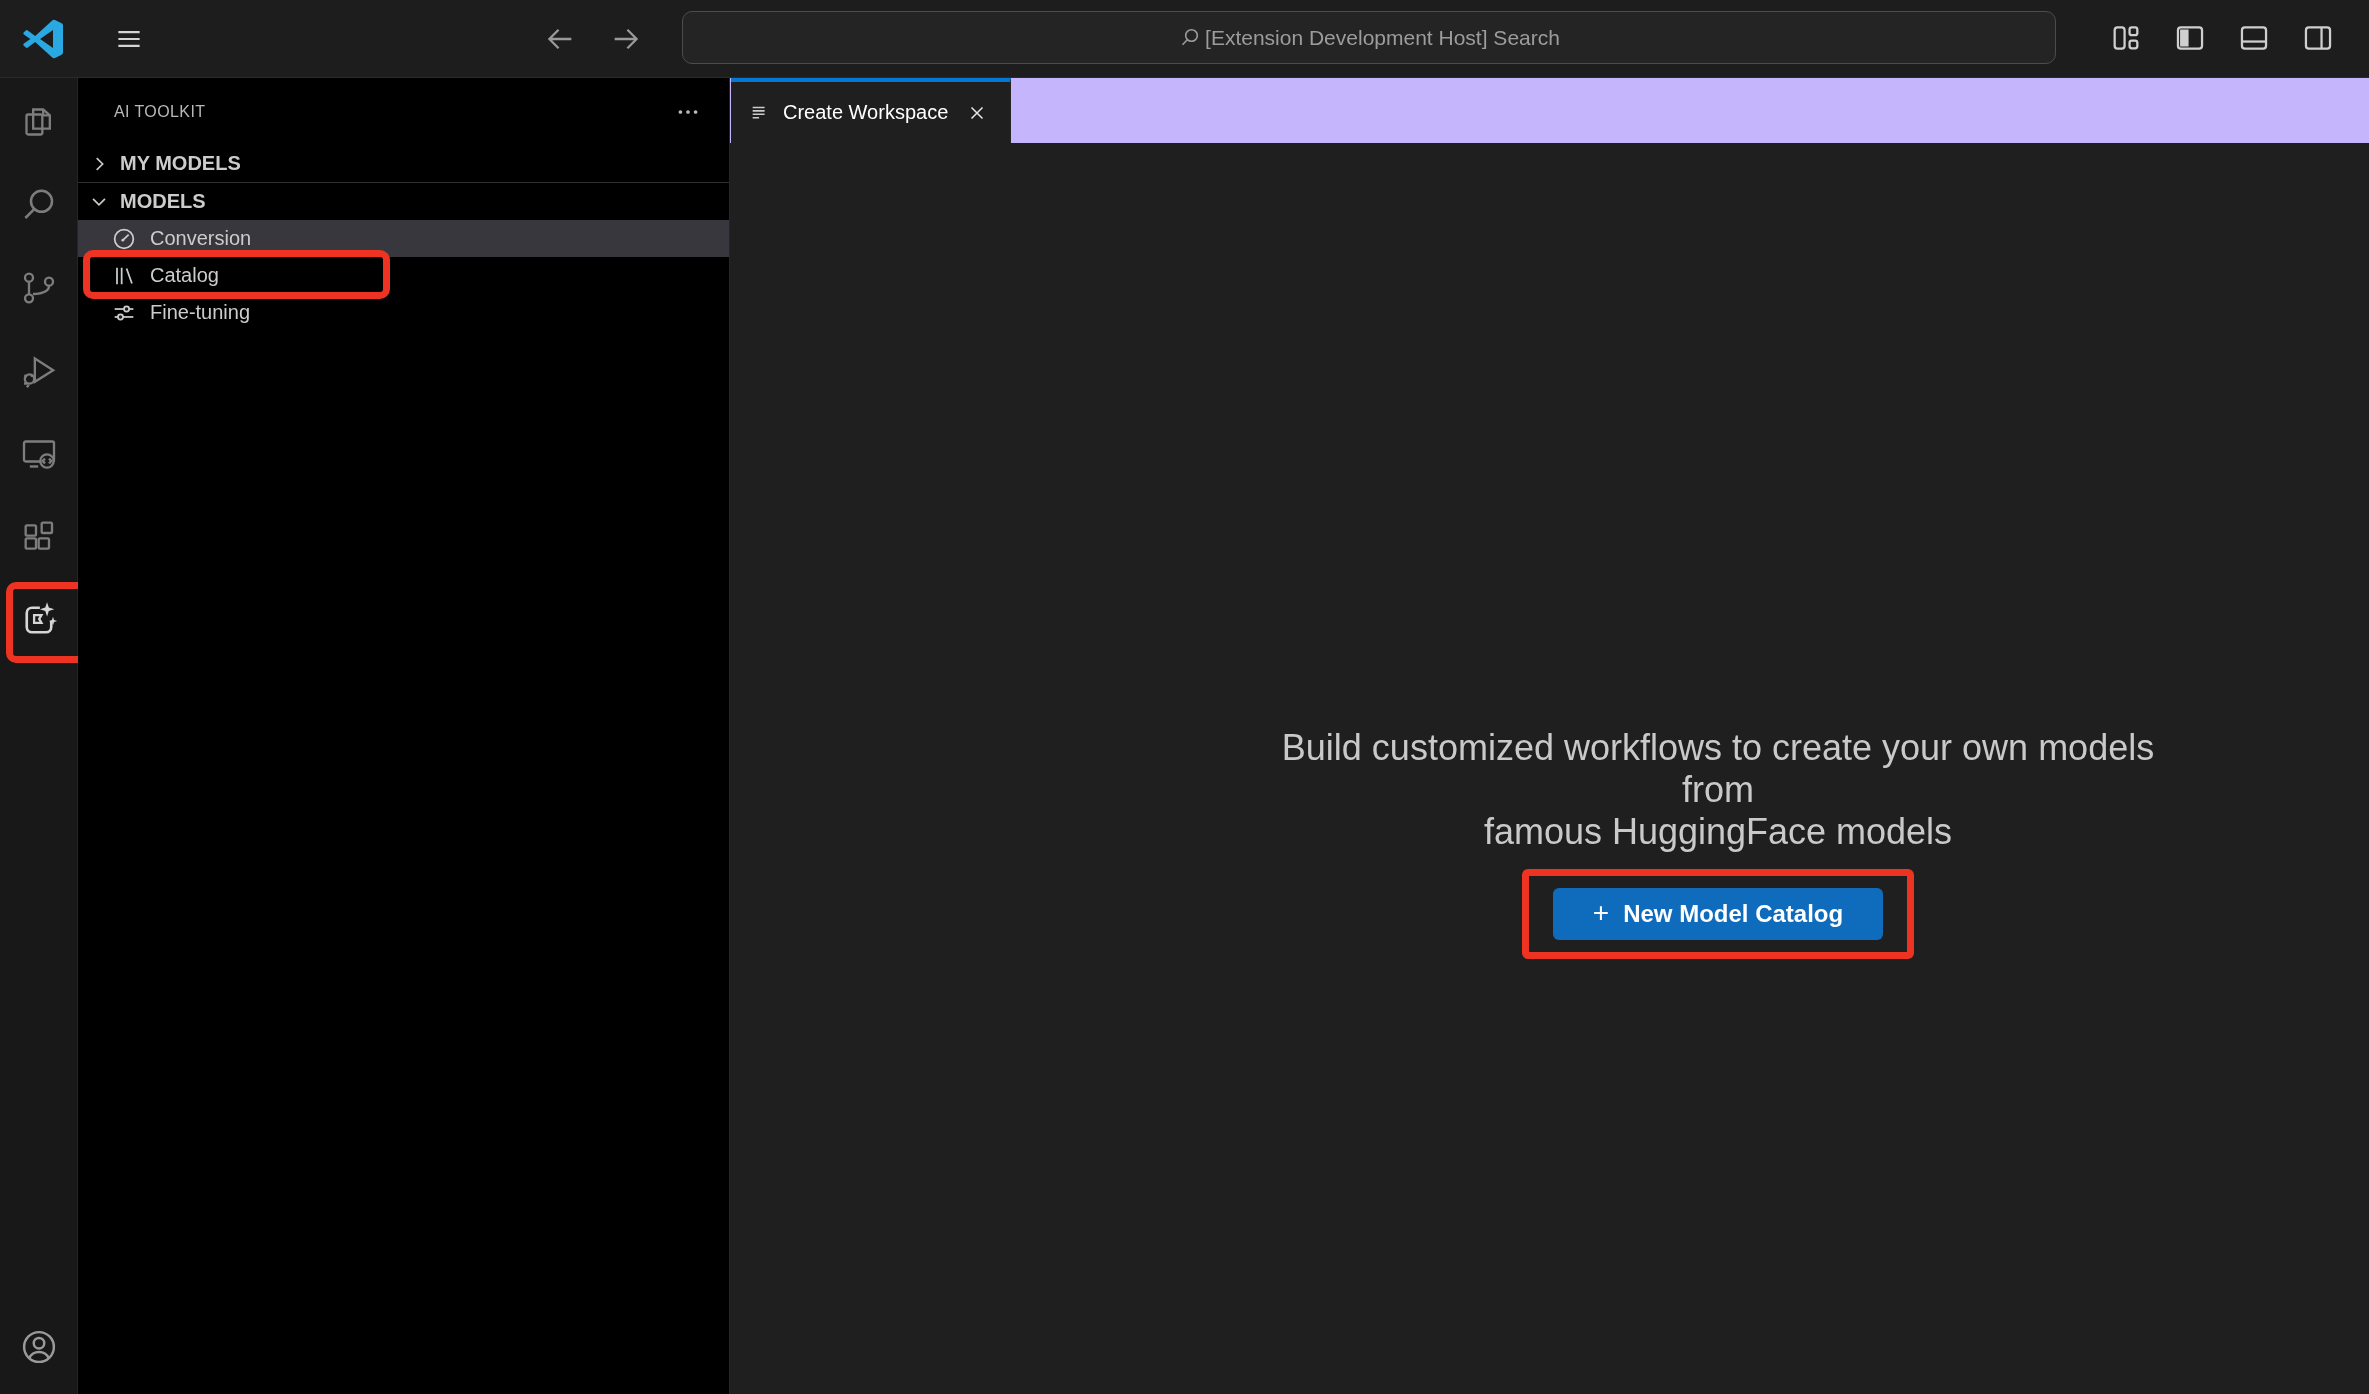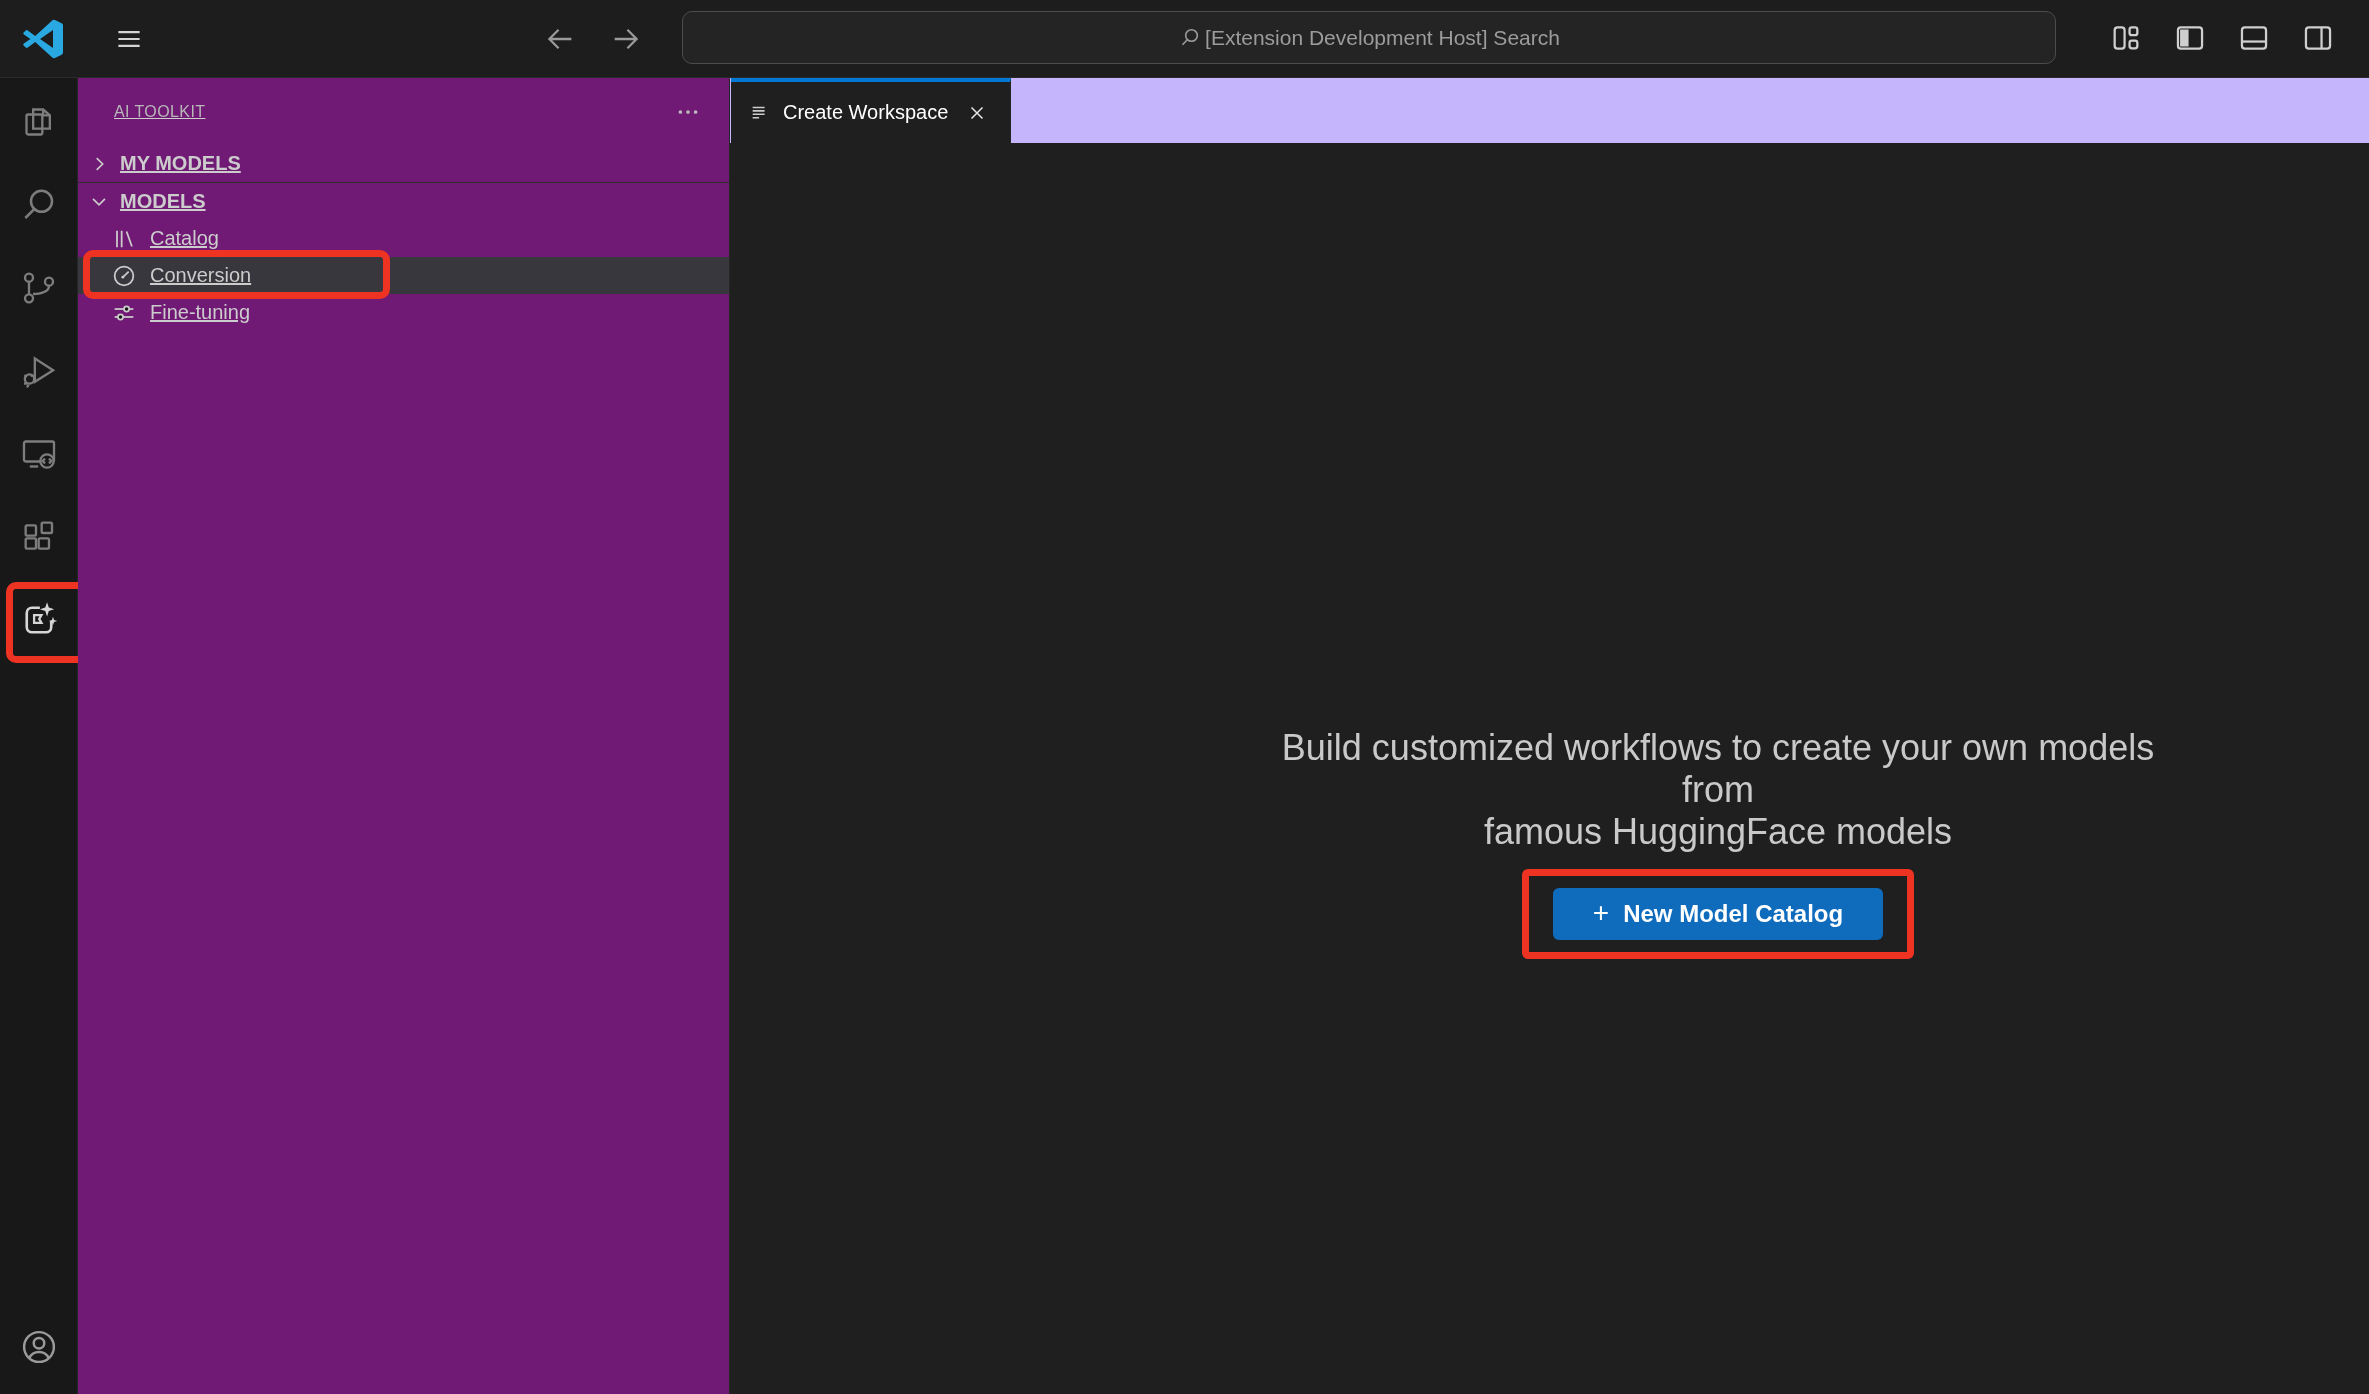--- a/index.html
+++ b/index.html
@@ -27,21 +27,21 @@
   
   .activitybar { position:absolute; left:0; top:78px; width:78px; height:1316px;
                  background:#181818; border-right:1px solid #262626; }
   .act-item { width:78px; height:83px; display:flex; align-items:center; justify-content:center; cursor:pointer; }
   .act-item svg { opacity:.78; }
   .act-item.active svg { opacity:1; }
   .account { position:absolute; left:0; bottom:22px; width:78px; height:50px;
              display:flex; align-items:center; justify-content:center; cursor:pointer; }
 
   .sidebar { position:absolute; left:78px; top:78px; width:652px; height:1316px;
-             background:#701a75; border-right:1px solid #262626; color:#cccccc;text-decoration:underline; }
+             background:#000000; border-right:1px solid #262626; color:#cccccc; }
   .sb-header { height:67px; display:flex; align-items:center; padding:0 28px 0 36px; }
   .sb-title { font-size:16px; letter-spacing:.4px; color:#b8b8b8; flex:1; }
   .sb-more { background:none; border:none; display:flex; align-items:center; cursor:pointer; }
   .row { height:37px; display:flex; align-items:center; cursor:pointer; font-size:20px; color:#cccccc; }
   .row.section { font-weight:bold; padding-left:8px; gap:8px; }
   .row.item { padding-left:32px; gap:12px; }
   .row.selected { background:#37373d; }
   .sep { height:1px; background:#2e2e2e; }
   .chev { width:26px; height:26px; flex:0 0 26px; display:flex; align-items:center; justify-content:center; }
   .tree-ic { width:28px; height:28px; flex:0 0 28px; }
@@ -232,34 +232,34 @@
 
     <div class="row section">
       <span class="chev">
         <svg width="22" height="22" viewBox="0 0 24 24" stroke="#cccccc" stroke-width="1.8" fill="none">
             <path d="M5.5 8.5 12 15l6.5-6.5"></path>
           </svg>
       </span>
       <span>MODELS</span>
     </div>
 
-    <div class="row item">
-      <svg class="tree-ic" viewBox="0 0 24 24" stroke="#cccccc" stroke-width="1.5" fill="none">
-        <path d="M6 5v14M10 5v14M14.2 5.6l4.6 12.8"></path>
-      </svg>
-      <span>Catalog</span>
-    </div>
-
     <div class="row item selected">
       <svg class="tree-ic" viewBox="0 0 24 24" stroke="#cccccc" stroke-width="1.5" fill="none">
         <circle cx="12" cy="12" r="8"></circle>
         <path d="M11.3 12.7 16 8.2"></path>
         <circle cx="11" cy="13" r="1.2" fill="#cccccc" stroke="none"></circle>
       </svg>
       <span>Conversion</span>
+    </div>
+
+    <div class="row item">
+      <svg class="tree-ic" viewBox="0 0 24 24" stroke="#cccccc" stroke-width="1.5" fill="none">
+        <path d="M6 5v14M10 5v14M14.2 5.6l4.6 12.8"></path>
+      </svg>
+      <span>Catalog</span>
     </div>
 
     <div class="annot annot-conv"></div>
 
     <div class="row item">
       <svg class="tree-ic" viewBox="0 0 24 24" stroke="#cccccc" stroke-width="1.5" fill="none">
         <path d="M4 8.6h16"></path>
           <circle cx="14.2" cy="8.6" r="2.2" fill="#181818"></circle>
         <path d="M4 15.4h16"></path>
           <circle cx="9" cy="15.4" r="2.2" fill="#181818"></circle>

